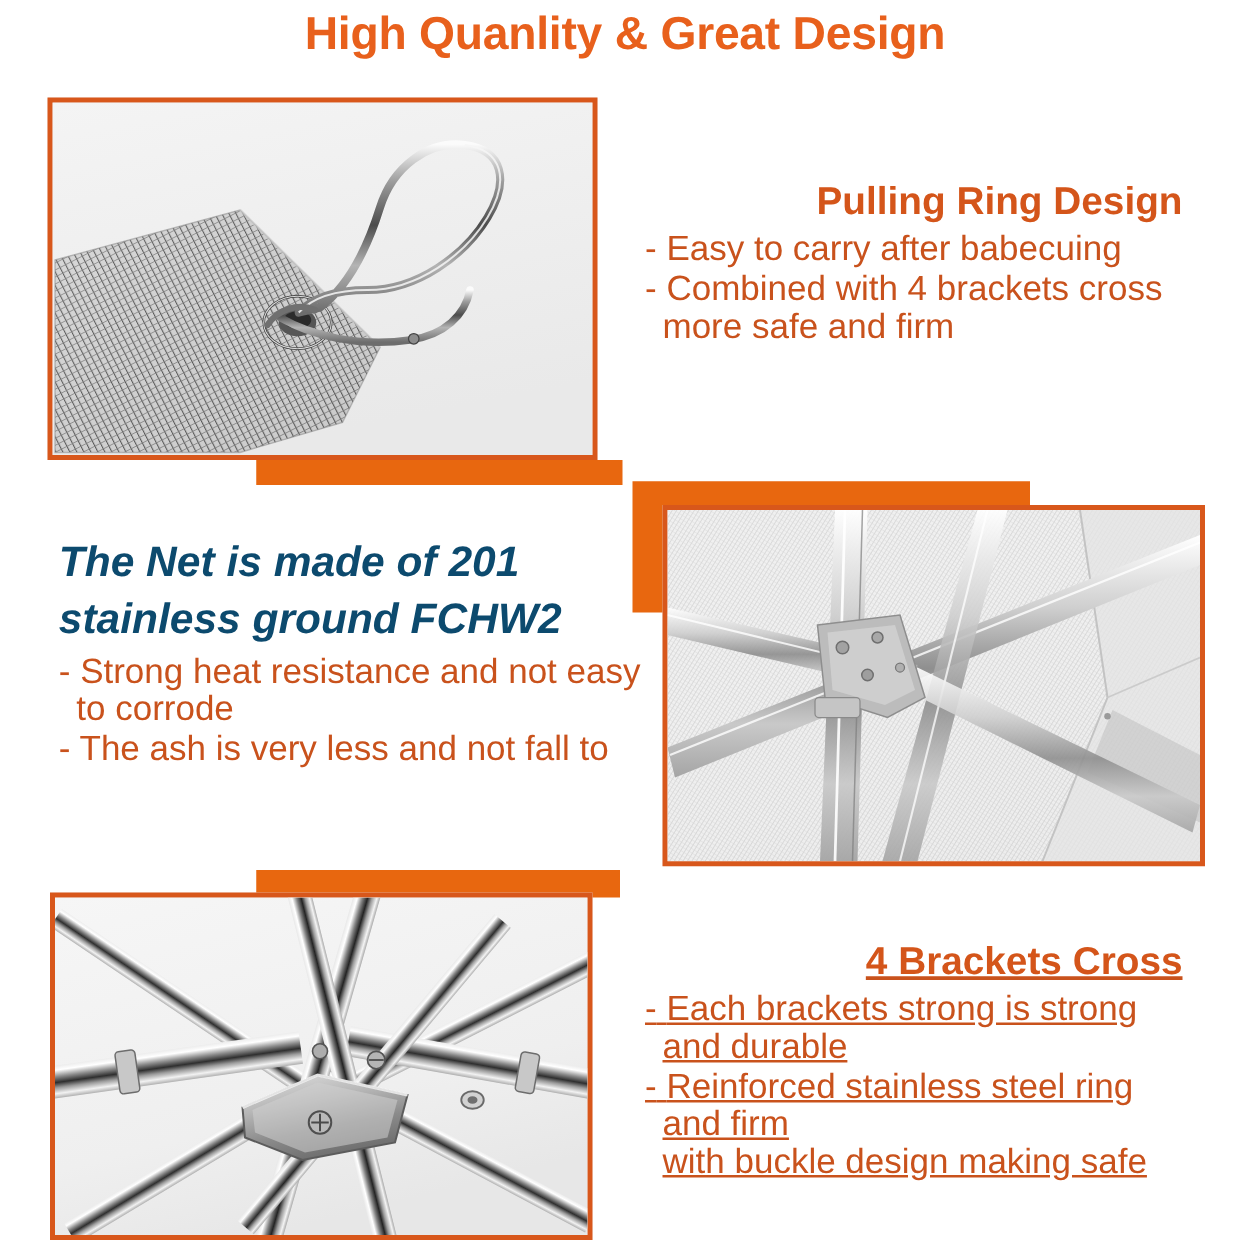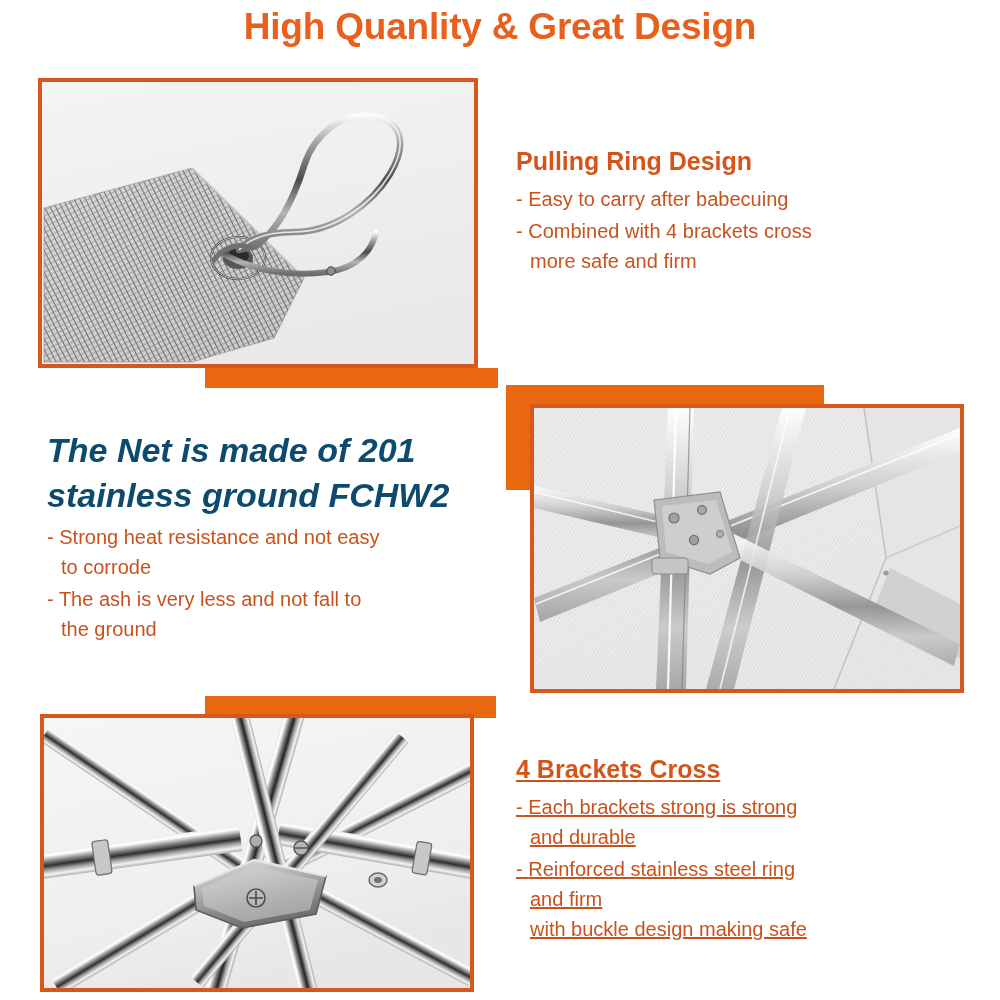--- a/index.html
+++ b/index.html
@@ -64,39 +64,40 @@
 
   
   #panel-bracket { left: 40px; top: 696px; width: 456px; height: 296px; }
   #panel-bracket .panel-accent { left: 165px; top: 0; width: 291px; height: 22px; }
   #panel-bracket .panel-frame { left: 0; top: 18px; width: 434px; height: 278px; }
 
   
   .text-block { position: absolute; color: #c9521c; }
 
   .block-heading {
-    font-size: 25px;
+    font-size: 31px;
     font-weight: bold;
     color: #d4551a;
     line-height: 34px;
     margin-bottom: 6px;
     white-space: nowrap;
+    text-align: right;
   }
 
   .block-heading-wrap {
     font-size: 34px;
     font-weight: bold;
     color: #0c4a6e;
     line-height: 45px;
     margin-bottom: 4px;
     font-style: italic;
   }
 
   .bullet {
-    font-size: 20px;
+    font-size: 28px;
     line-height: 30px;
     color: #c9521c;
     margin-top: 2px;
   }
 
   .bullet .cont { display: block; padding-left: 14px; }
 
   .strong-inline { font-weight: bold; }
 
   #text-pulling-ring { left: 516px; top: 144px; width: 430px; }
@@ -198,21 +199,20 @@
 
     <div class="bullet">
       <span>-</span>
       <span>Strong heat resistance and not easy</span>
       <span class="cont">to corrode</span>
     </div>
 
     <div class="bullet">
       <span>-</span>
       <span>The ash is very less and not fall to</span>
-      <span class="cont">the ground</span>
     </div>
   </div>
 
   <div class="panel" id="panel-mesh-cross">
     <div class="panel-accent"></div>
     <div class="panel-frame">
       <svg viewBox="0 0 426 281" preserveAspectRatio="none">
         <defs>
           <linearGradient id="bgGradB" x1="0" y1="0" x2="0.6" y2="1">
             <stop offset="0%" stop-color="#f3f3f3"></stop>

